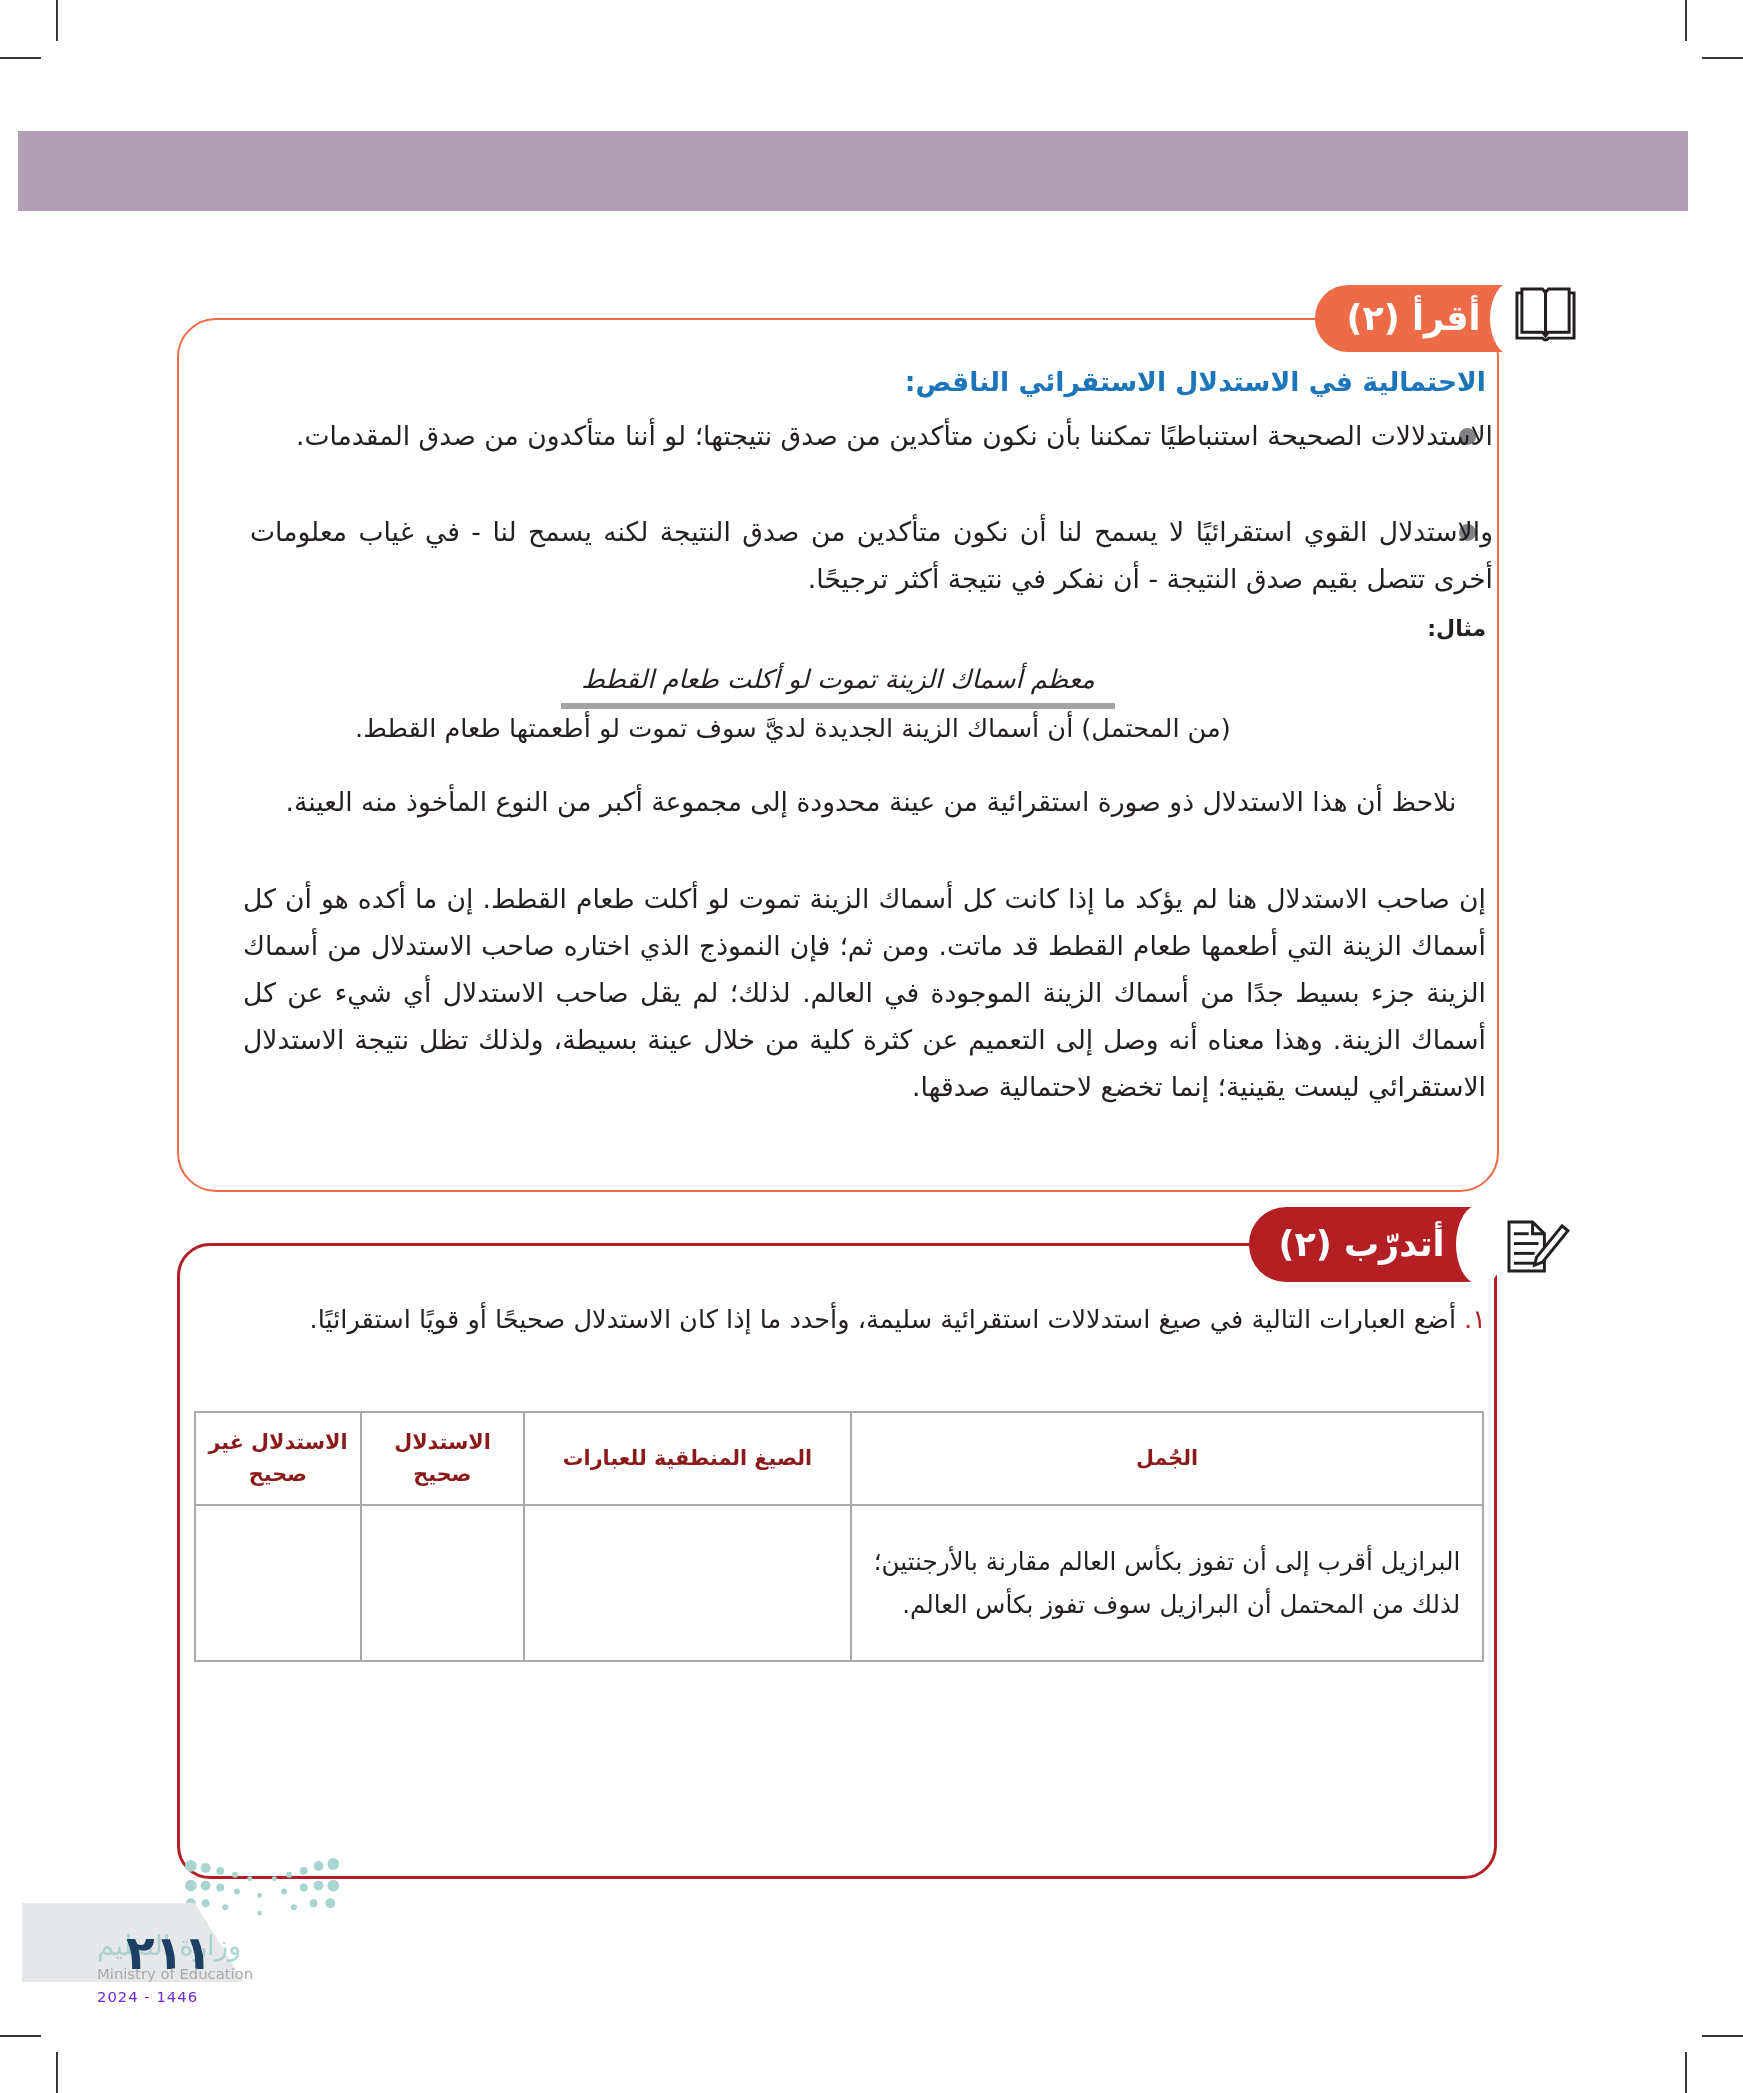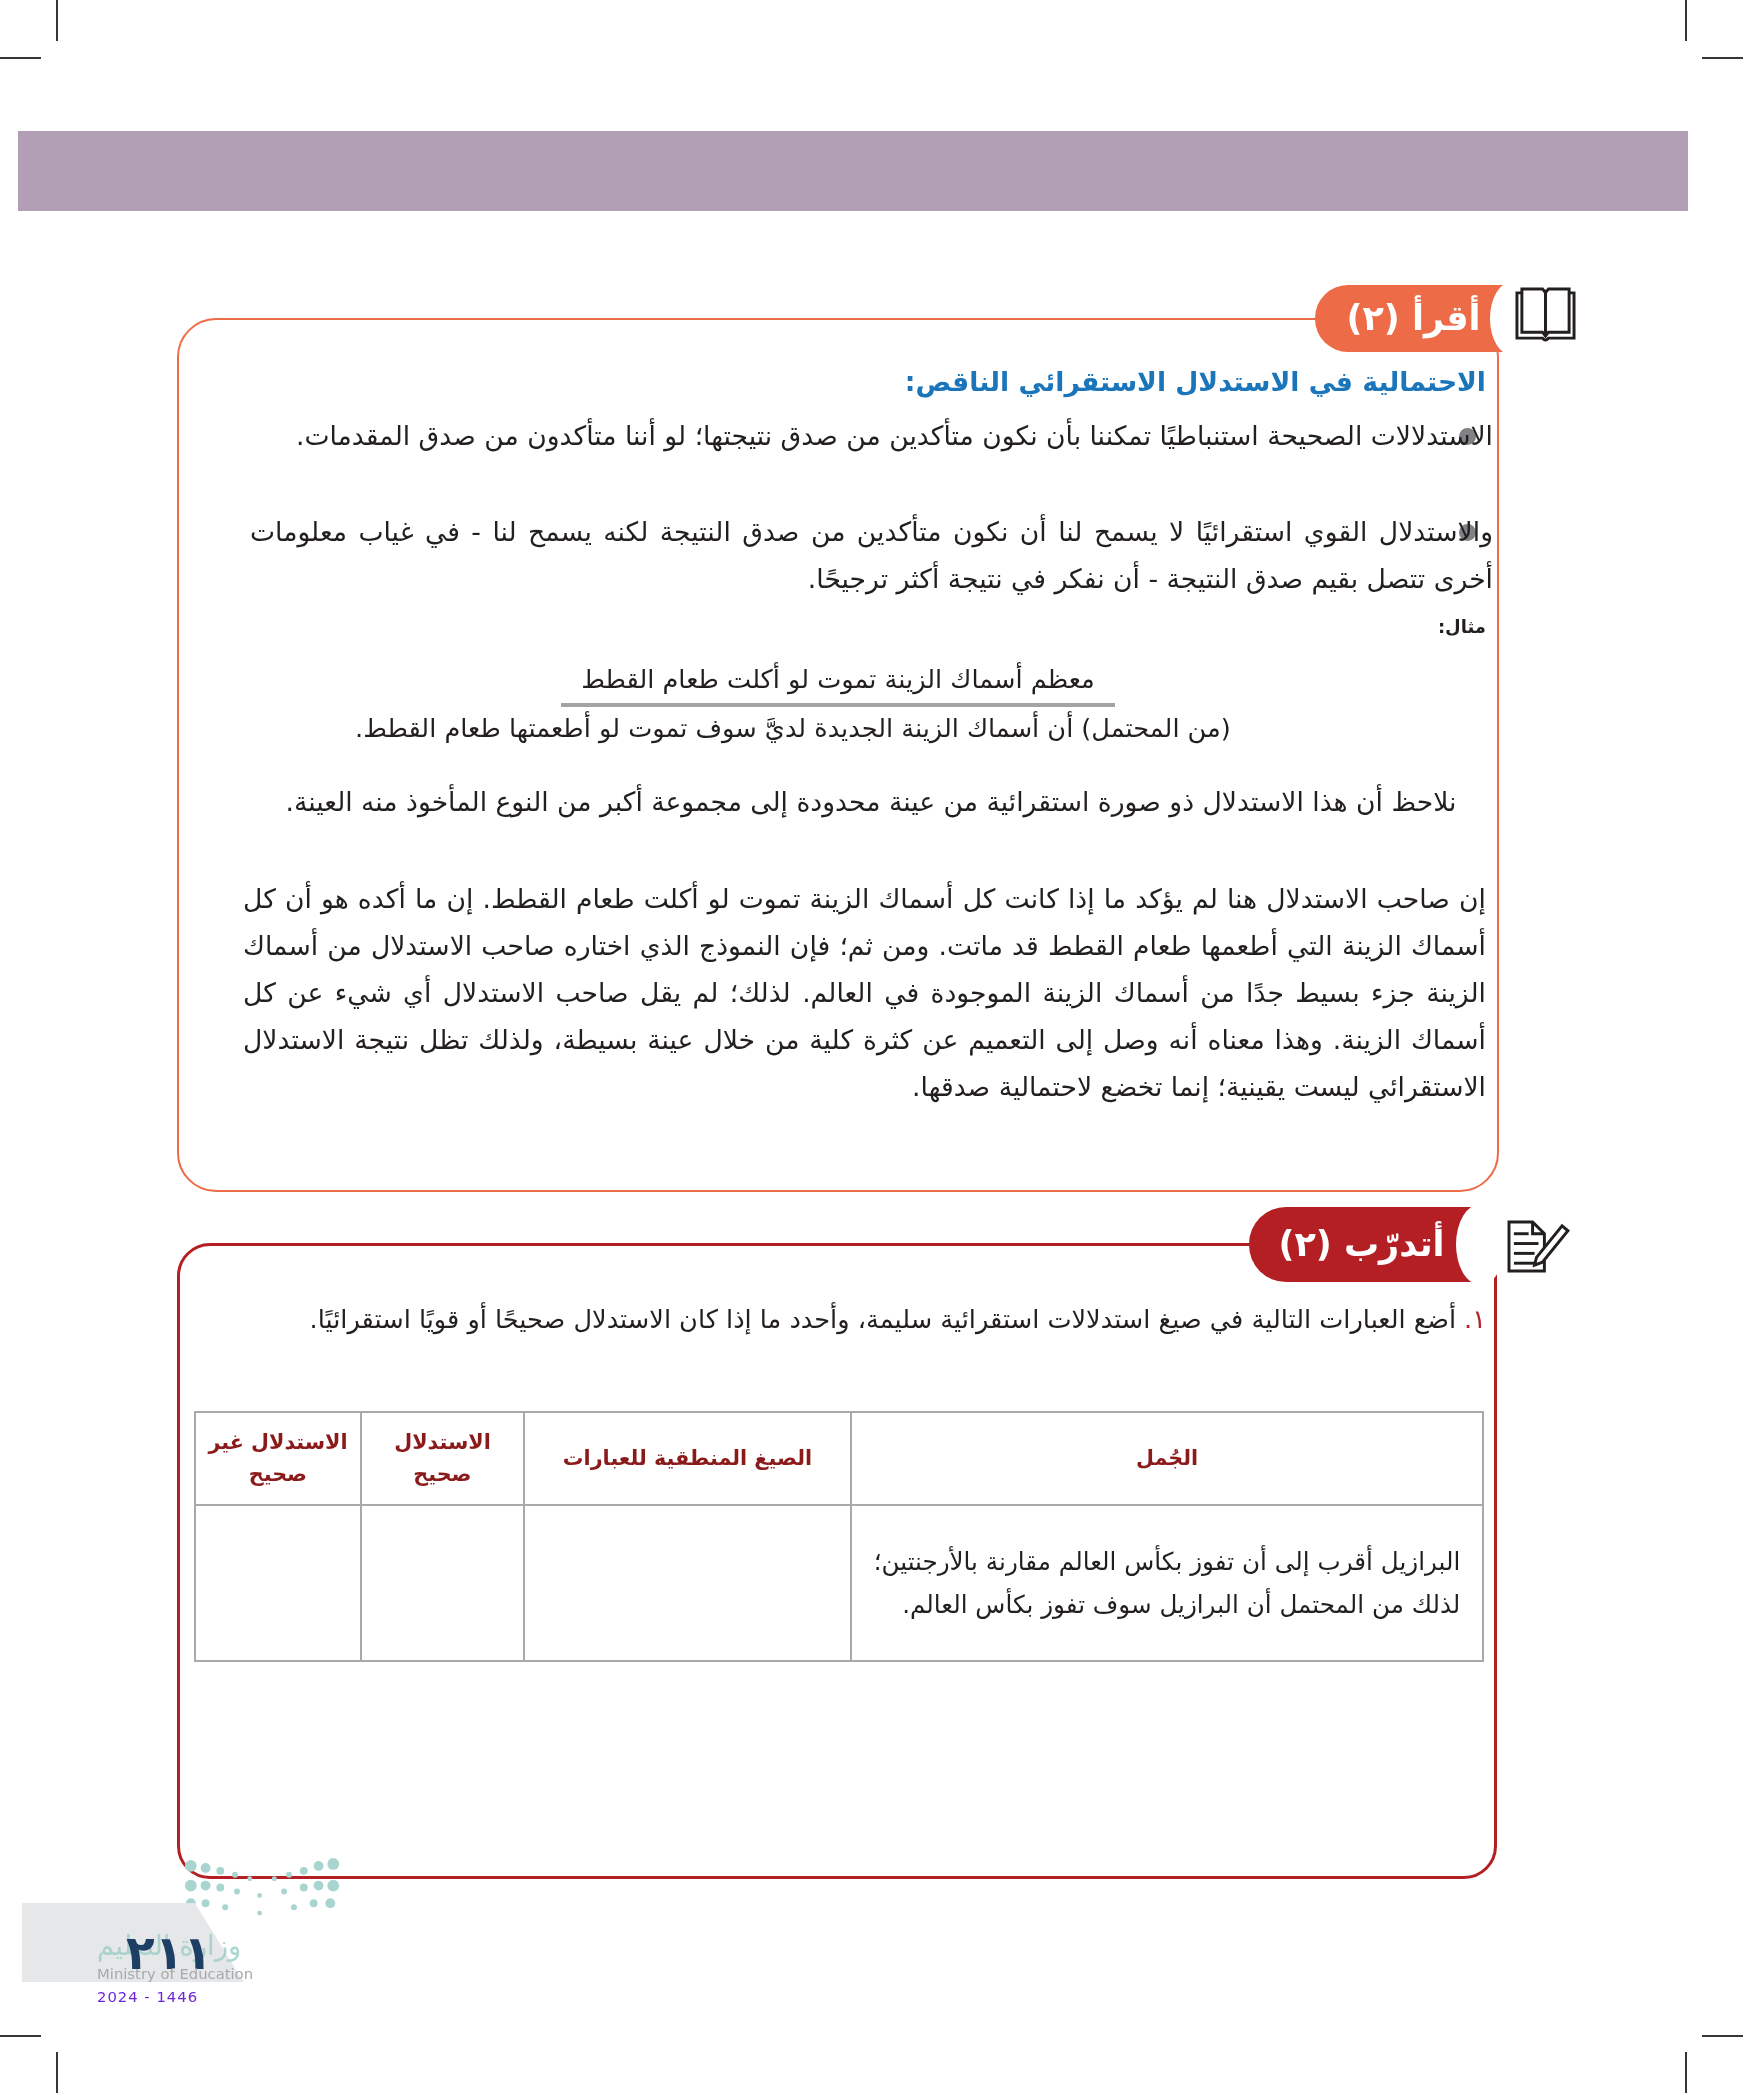--- a/index.html
+++ b/index.html
@@ -18,23 +18,23 @@
     font-weight: bold; font-size: 35px; line-height: 67px; }
   .tab-notch { position: absolute; width: 43px; height: 73px; background: #fff; border-radius: 50%; }
   .read-icon { position: absolute; left: 1513px; top: 285px; width: 65px; height: 61px; }
 
   .rtl { direction: rtl; text-align: right; }
   .subhead { position: absolute; right: 258px; top: 366px; width: 1281px; color: #1b75bb;
     font-weight: bold; font-size: 26.6px; }
   .bullet-p { position: absolute; right: 251px; width: 1243px; font-size: 26.6px; line-height: 47px;
     text-align: justify; text-align-last: right; }
   .bullet-dot { position: absolute; width: 16.7px; height: 16.7px; border-radius: 50%; background: #808285; }
-  .example-label { position: absolute; right: 258px; top: 616px; font-weight: bold; font-size: 18px; margin-left: 40px; }
+  .example-label { position: absolute; right: 258px; top: 616px; font-weight: bold; font-size: 22px; margin-left: 40px; }
   .syll-premise { position: absolute; left: 561px; top: 660px; width: 554px; text-align: center;
-    font-size: 25.6px; line-height: 39px; border-bottom: 4px solid #a3a3a3; padding-bottom: 3.9px; }
+    font-size: 25.6px; line-height: 39px; border-bottom: 6px solid #a3a3a3; padding-bottom: 3.9px; font-style: italic; }
   .syll-conc { position: absolute; left: 355px; top: 709px; width: 965px; text-align: left;
     font-size: 25.6px; line-height: 39px; }
   .para { position: absolute; right: 258px; width: 1243px; font-size: 26.6px; line-height: 47px;
     text-align: justify; text-align-last: right; }
 
   
   .prac-box { position: absolute; left: 177px; top: 1243px; width: 1320px; height: 636px;
     border: 3px solid #b41f24; border-radius: 33px; }
   .prac-tab { position: absolute; left: 1249px; top: 1207px; width: 225px; height: 75px;
     background: #b41f24; border-radius: 37px 0 0 37px; }

